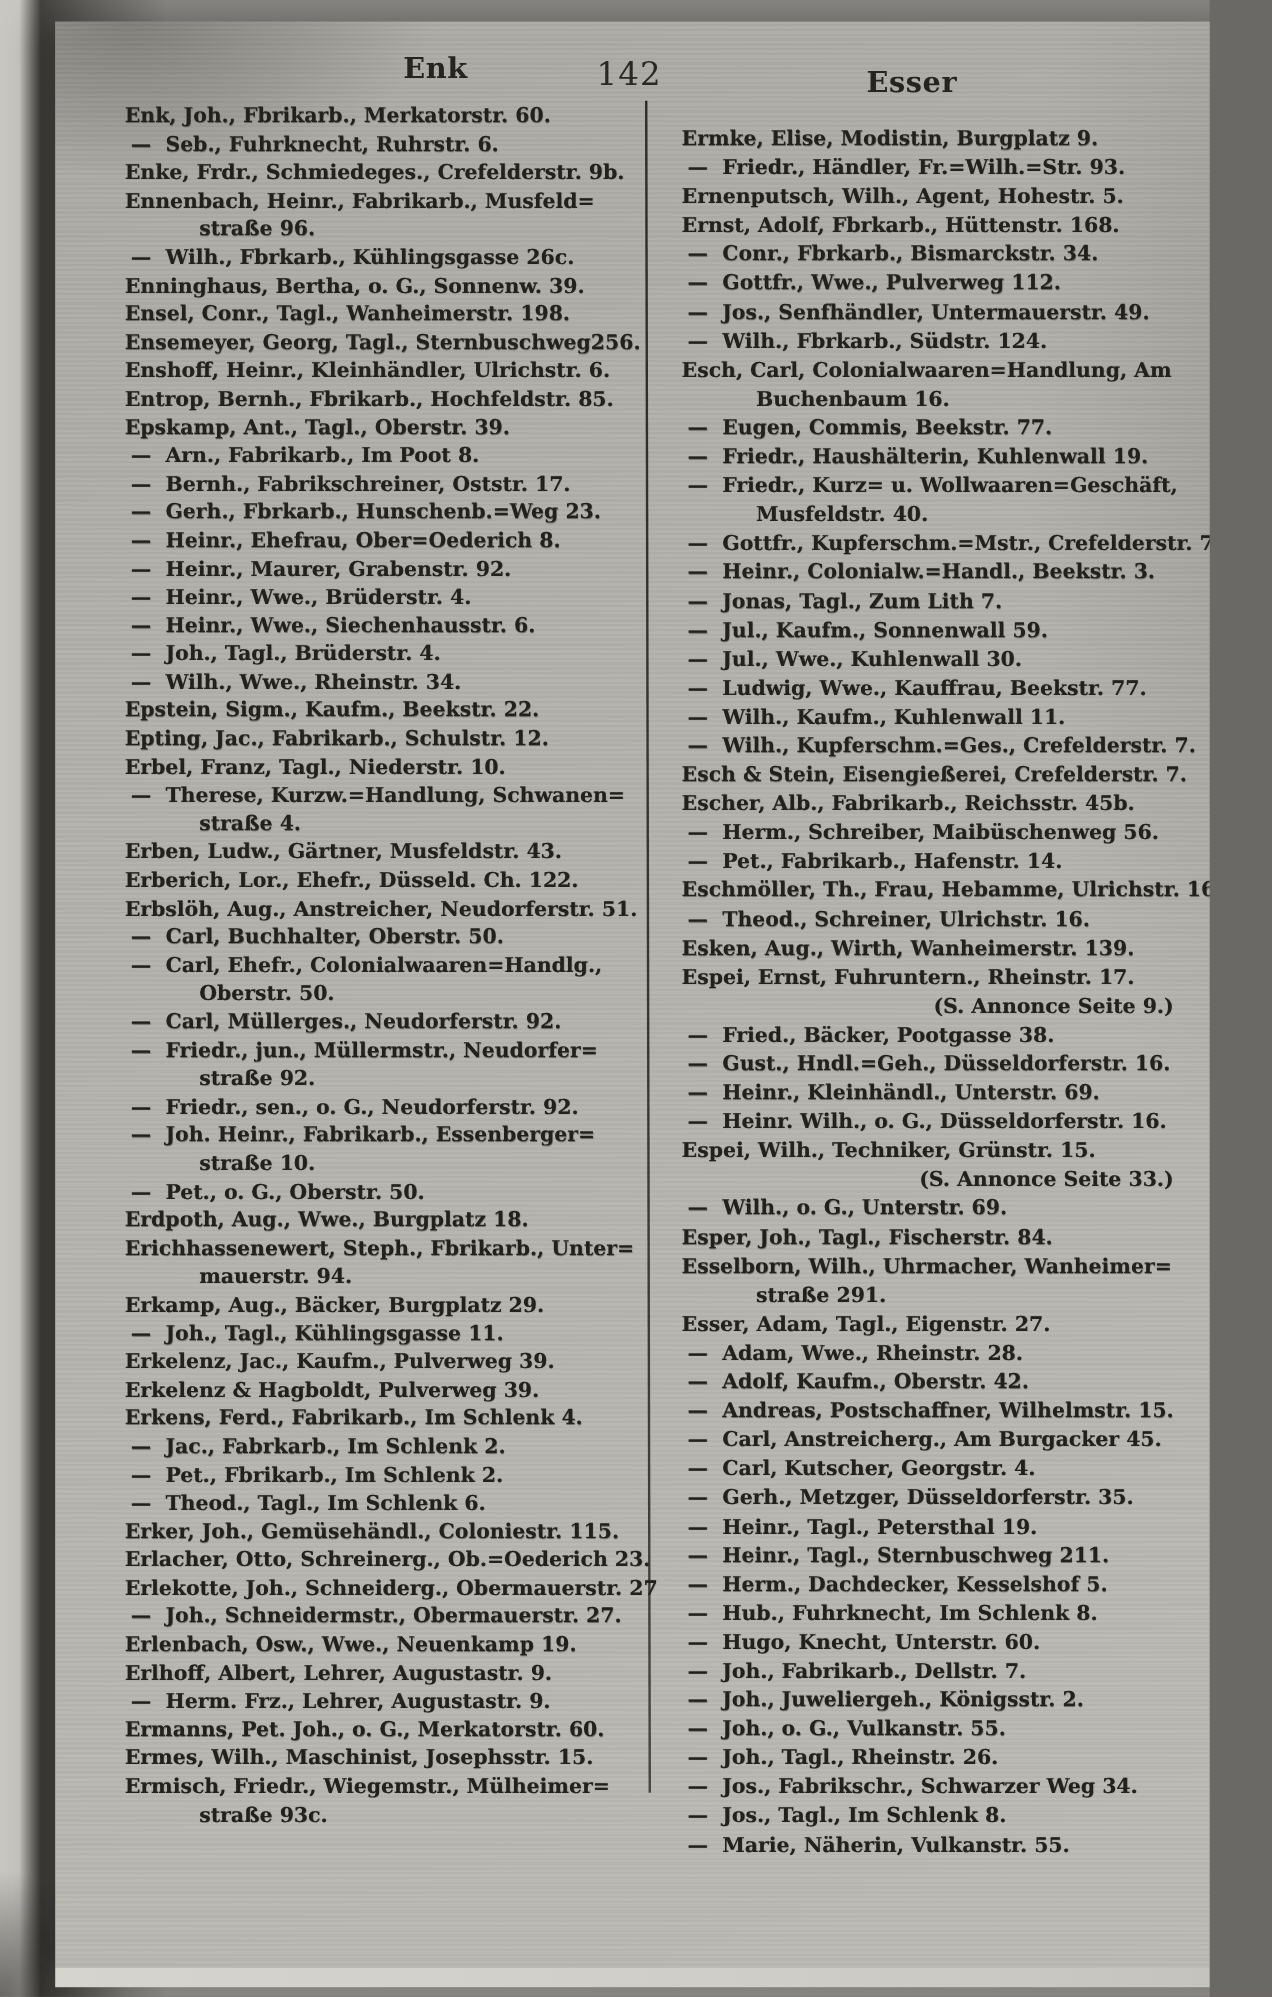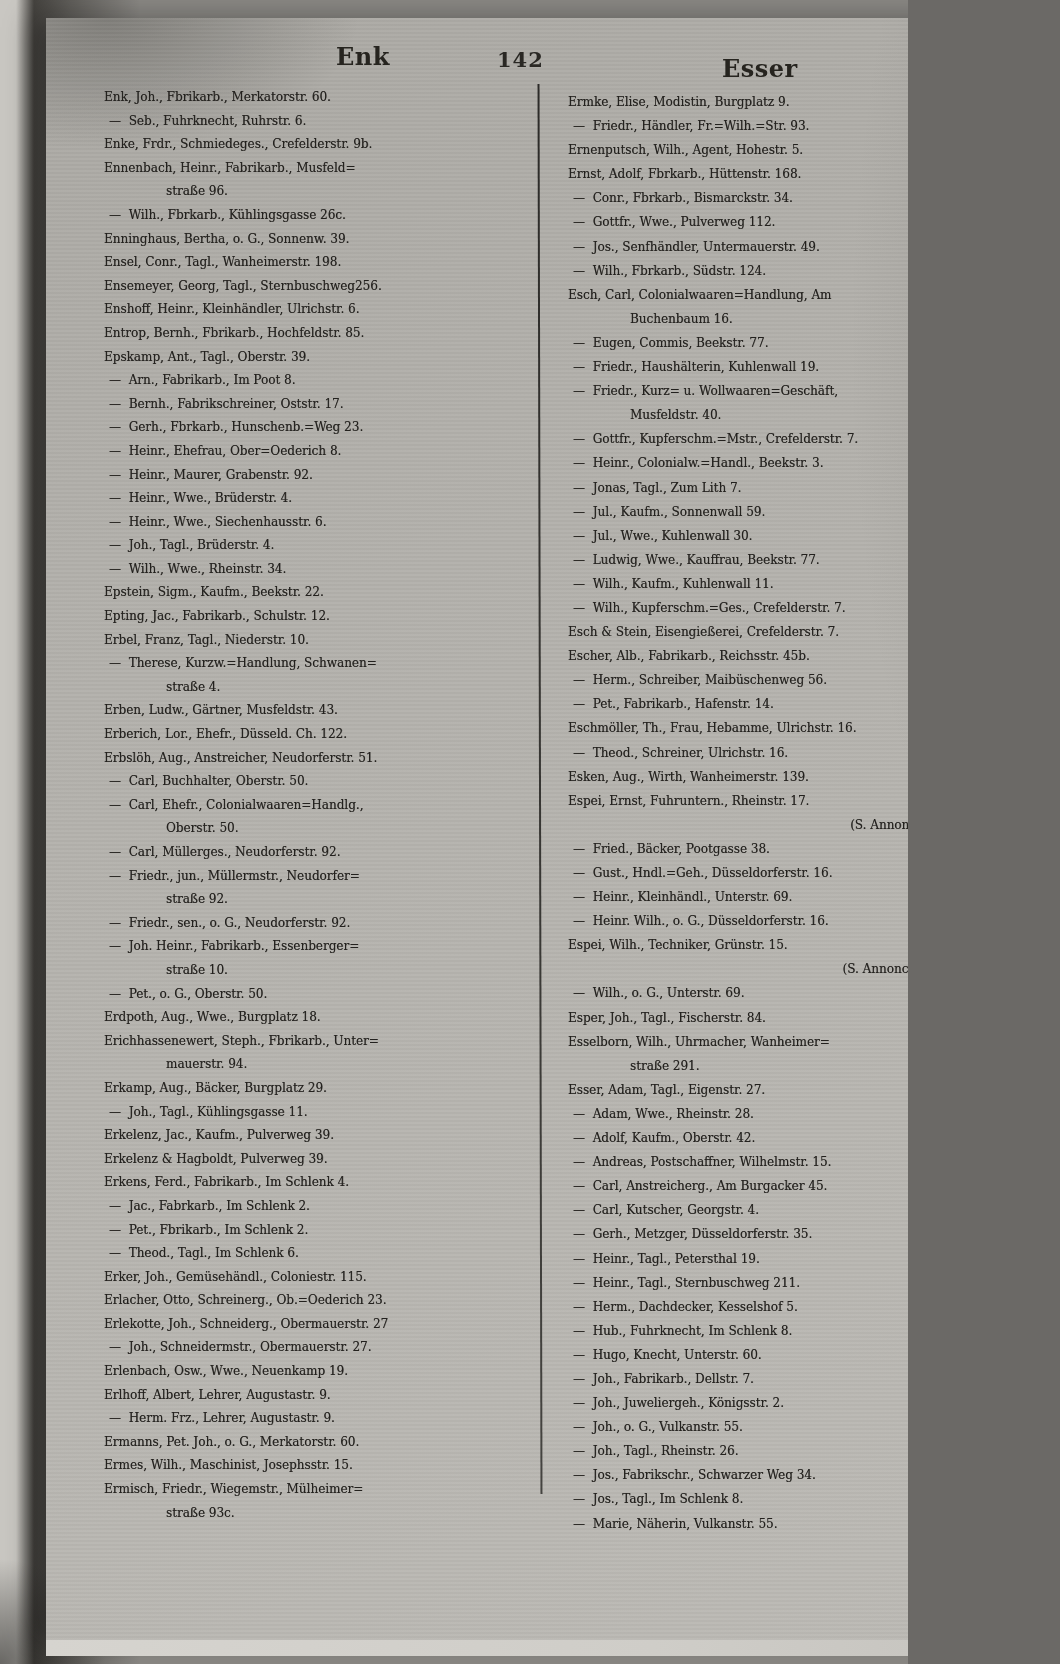--- a/index.html
+++ b/index.html
@@ -1,18 +1,18 @@
 <!DOCTYPE html>
 <html><head>
 <meta charset="utf-8">
 <style>
   html,body{margin:0;padding:0;}
   body{font-family:"DejaVu Serif", serif; background:#6b6966;}
   #scene{
-    position:relative; width:908px; height:1664px; overflow:hidden;
+    position:relative; width:1008px; height:1664px; overflow:hidden;
     background:
       radial-gradient(circle 150px at 0px 1664px, rgba(25,24,22,0.55), rgba(25,24,22,0) 70%),
       linear-gradient(90deg, #c9c7c2 0px, #c9c7c2 16px, #45433f 34px, #605e5a 70px, #8a8884 140px, #8a8884 100%);
   }
   .paper{
     position:absolute; left:46px; top:18px; width:1014px; height:1622px;
     background:
       radial-gradient(ellipse 420px 220px at 6% 0%, rgba(58,57,54,0.38), rgba(58,57,54,0) 60%),
       radial-gradient(ellipse 300px 900px at 100% 20%, rgba(90,88,85,0.20), rgba(90,88,85,0) 70%),
       linear-gradient(160deg, #aba9a4 0%, #b2b0ab 28%, #b6b4af 55%, #bcbab5 100%);
@@ -21,26 +21,26 @@
   .paper::after{
     content:''; position:absolute; inset:0; pointer-events:none;
     background:repeating-linear-gradient(0deg, rgba(255,255,255,0.025) 0 2px, rgba(0,0,0,0.025) 2px 4px);
   }
   .edge-bottom{
     position:absolute; left:46px; top:1640px; width:1014px; height:16px;
     background:linear-gradient(90deg,#d6d4cf,#cfcdc8 60%,#c4c2bd);
   }
   .guide{position:absolute; font-weight:bold; font-size:24px; color:#26241f; letter-spacing:0.5px;}
   #guide-left{left:336px; top:42px;}
-  #page-num{position:absolute; left:497px; top:47px; font-size:21px; font-weight:bold; color:#2a2824; letter-spacing:1px;}
+  #page-num{position:absolute; left:497px; top:47px; font-size:27px; font-weight:normal; color:#2a2824; letter-spacing:1px;}
   #guide-right{left:722px; top:54px;}
-  .col{position:absolute; color:#23211e; font-size:12px; font-weight:normal;
+  .col{position:absolute; color:#23211e; font-size:17px; font-weight:bold;
        text-shadow:0.3px 0.3px 0.6px rgba(45,43,40,0.55);}
   #col-left{left:104px; top:86px; width:430px; line-height:23.6px;}
-  #col-right{left:568px; top:90px; width:440px; line-height:24.1px;}
+  #col-right{left:568px; top:104px; width:440px; line-height:24.1px;}
   .line{white-space:pre;}
   .line.dash{padding-left:5px;}
   .line.cont{padding-left:62px;}
   .line.note{text-align:right; padding-right:30px;}
   .divider{
     position:absolute; left:539px; top:84px; width:2px; height:1410px;
     background:linear-gradient(180deg, rgba(30,29,27,0.9), rgba(35,34,31,0.85) 60%, rgba(40,39,36,0.8));
     transform:rotate(-0.12deg);
   }
 </style>

